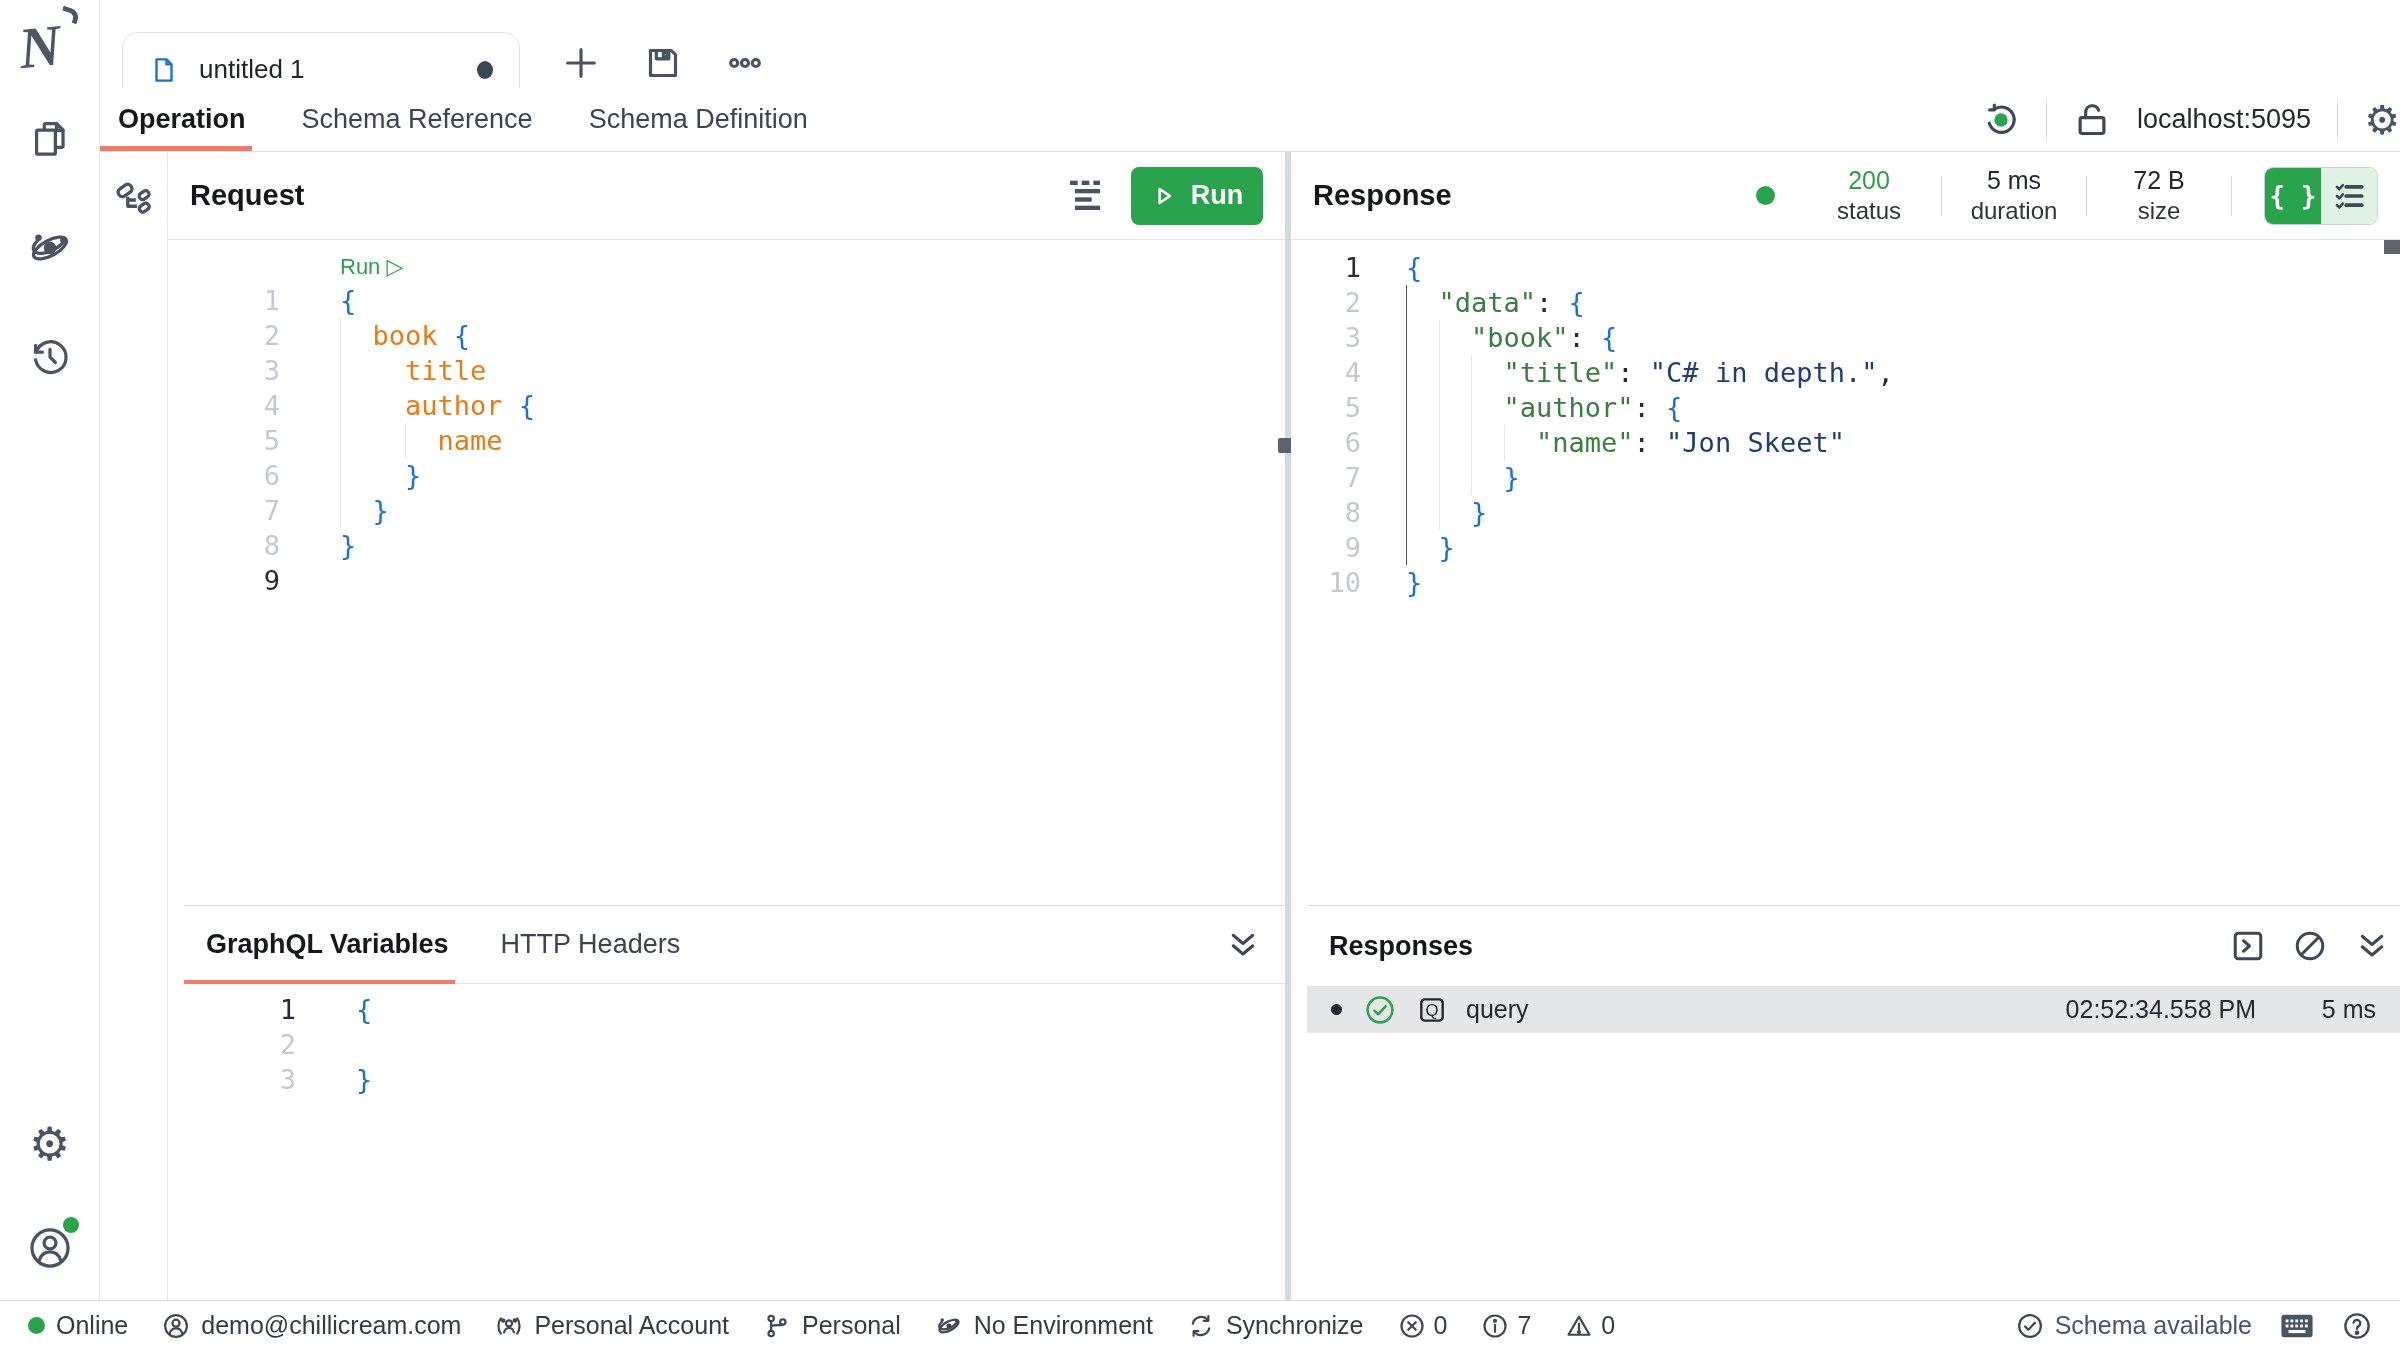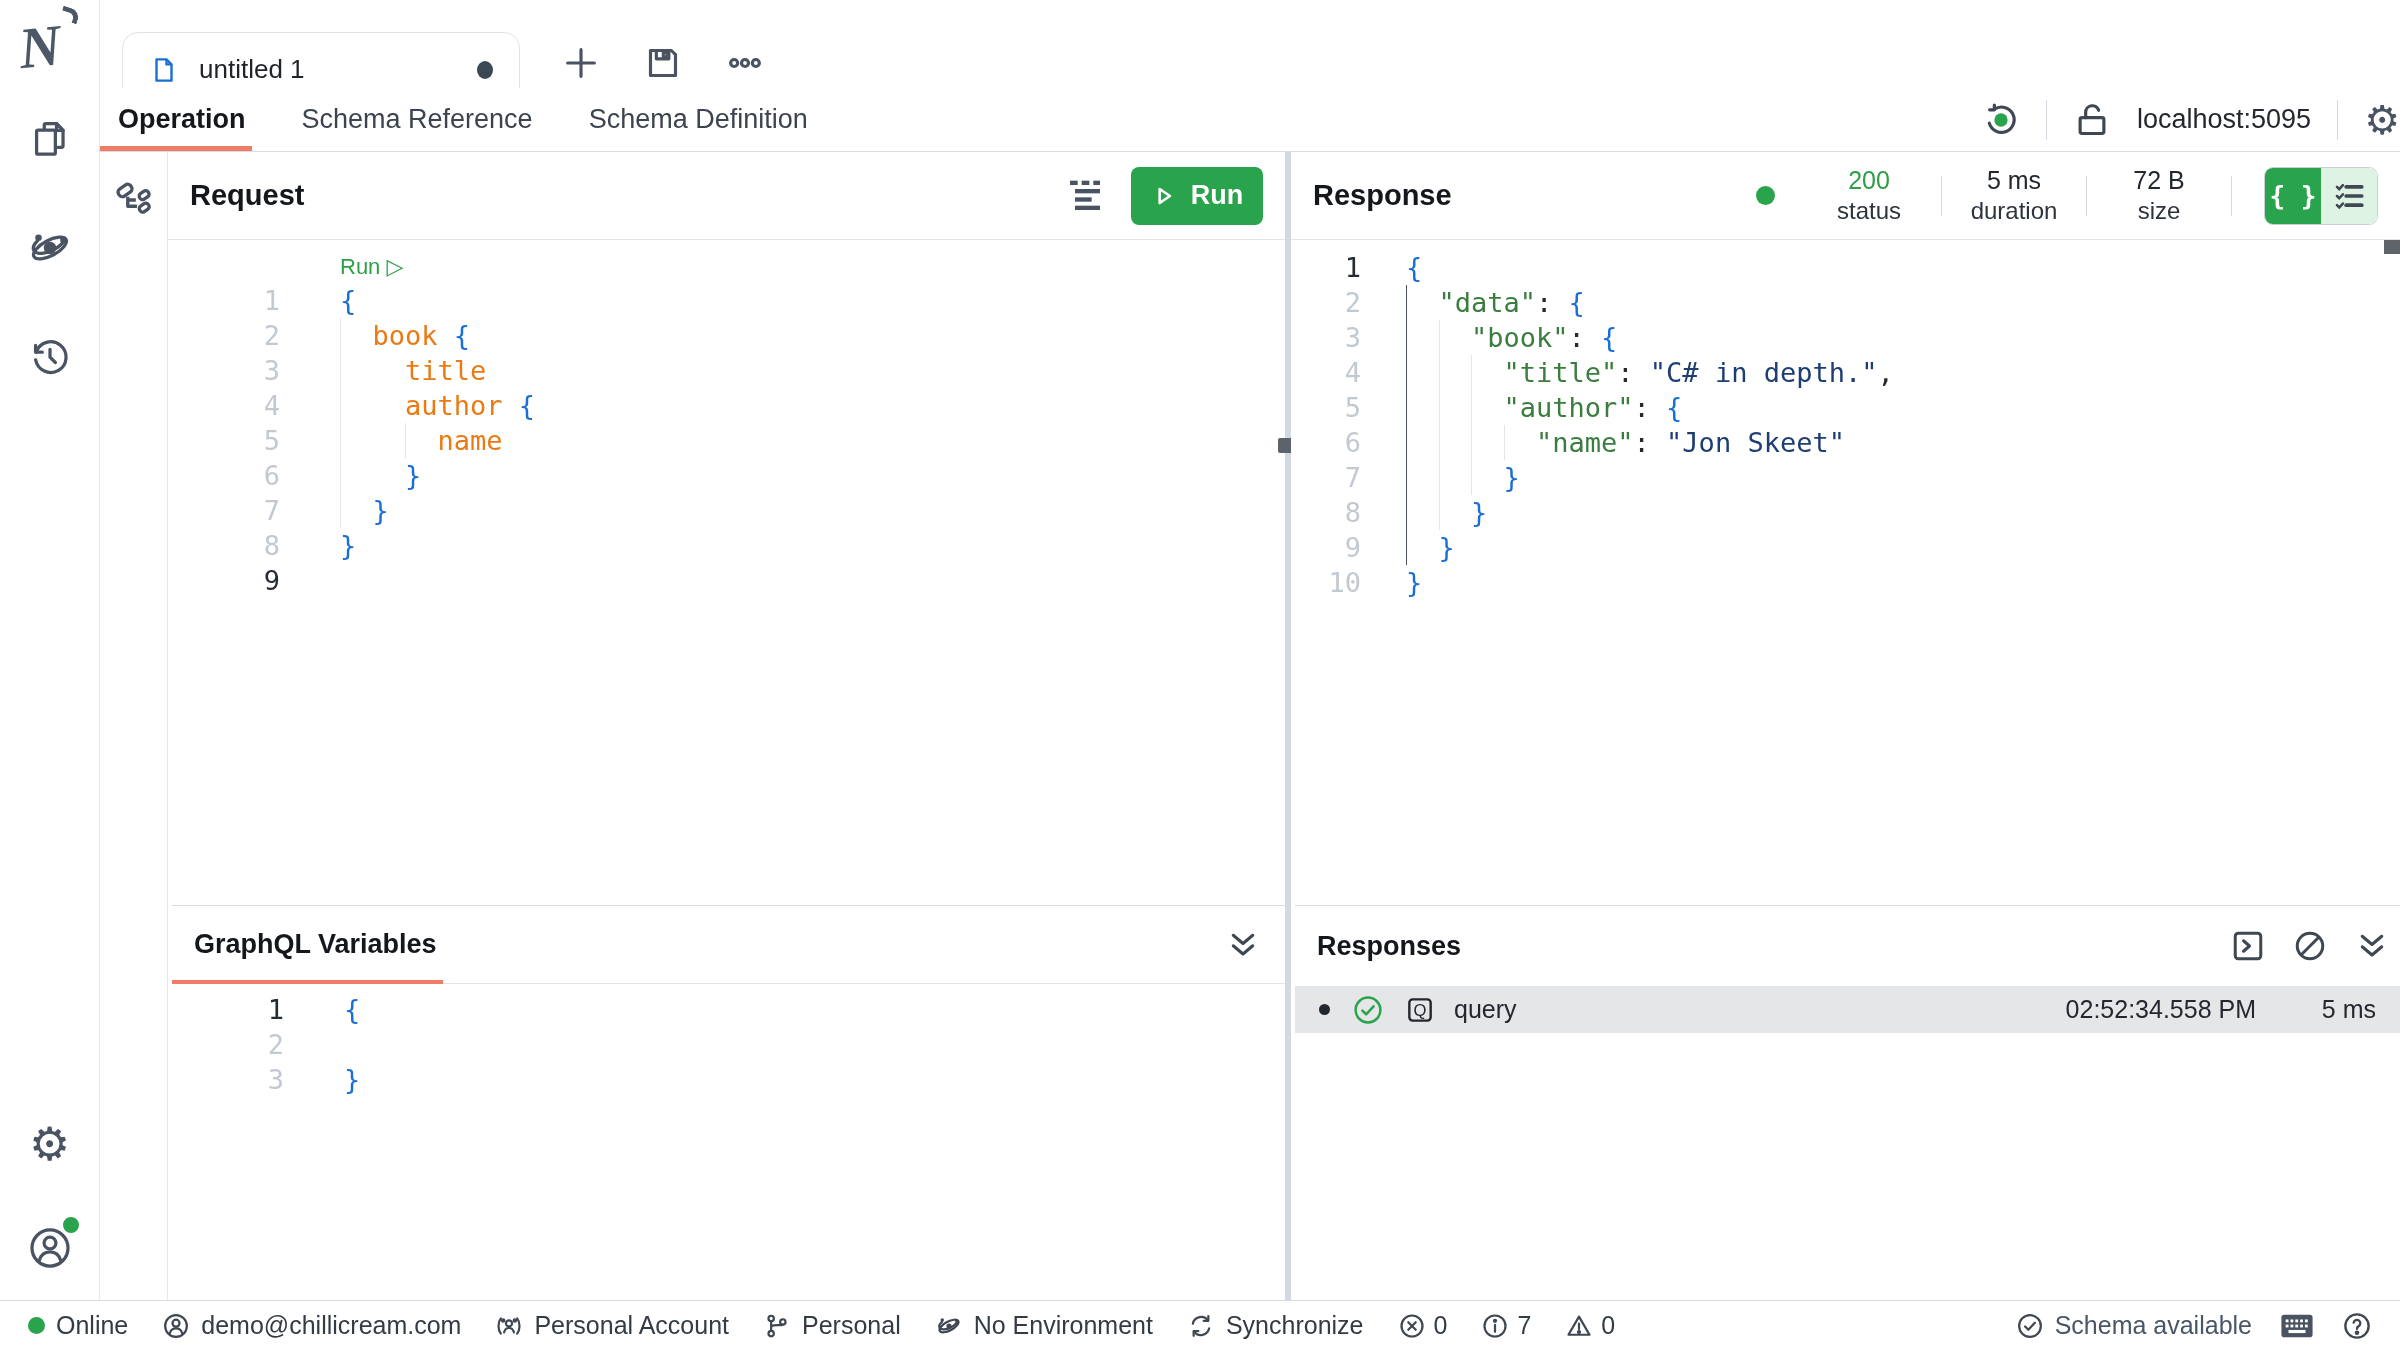--- a/index.html
+++ b/index.html
@@ -86,21 +86,21 @@
   .editor.resp .code { margin-left:45px; }
   .guide { position:absolute; top:0; bottom:0; border-left:1px solid #e3e7ec; }
   .guide.dark { border-color:#4a5161; }
   .tk-t { color:#24292e; } .tk-f { color:#ea7a15; } .tk-p { color:#1a6fd4; }
   .tk-k { color:#3a7d3e; } .tk-s { color:#1d3d74; }
   .lens-line { height:33px;text-align:center; }
   .run-link { margin-left:60px; font:22px/33px "Liberation Sans",sans-serif; color:#2da04a; cursor:pointer; }
   .scroll-thumb { position:absolute; right:0; top:0; width:16px; height:14px; background:#5f646b; }
 
   
-  .bottom-panel { position:absolute; left:4px; right:0; bottom:0; height:395px; border-top:1px solid #dadde2; background:#fff; }
+  .bottom-panel { position:absolute; left:16px; right:0; bottom:0; height:395px; border-top:1px solid #dadde2; background:#fff; }
   .subtab-row { height:78px; border-bottom:1px solid #e1e5ea; display:flex; align-items:stretch; }
   .subtab { padding:0 26px; display:flex; align-items:center; font-size:27px; color:#3c4450; cursor:pointer; position:relative; }
   .subtab:first-child { padding-left:22px; }
   .subtab.active { color:#14181d; font-weight:700; }
   .subtab.active::after { content:""; position:absolute; left:0; right:20px; bottom:-2px; height:5px; background:#ef7d66; }
   .subtab-right { margin-left:auto; display:flex; align-items:center; gap:24px; padding-right:24px; }
   .subtab-right svg, .resp-list-icons svg { width:36px; height:36px; stroke:#3f4752; fill:none; stroke-width:2; stroke-linecap:round; stroke-linejoin:round; cursor:pointer; }
 
   
   .resp-list-icons { margin-left:auto; display:flex; align-items:center; gap:26px; padding-right:10px; }
@@ -271,20 +271,21 @@
               <div class="code-line"><span class="ln">5</span><span class="code"><span class="guide" style="left: 0ch;"></span><span class="guide" style="left: 4ch;"></span><span class="tk-t">      </span><span class="tk-f">name</span></span></div>
               <div class="code-line"><span class="ln">6</span><span class="code"><span class="guide" style="left: 0ch;"></span><span class="tk-t">    </span><span class="tk-p">}</span></span></div>
               <div class="code-line"><span class="ln">7</span><span class="code"><span class="guide" style="left: 0ch;"></span><span class="tk-t">  </span><span class="tk-p">}</span></span></div>
               <div class="code-line"><span class="ln">8</span><span class="code"><span class="tk-p">}</span></span></div>
               <div class="code-line"><span class="ln active">9</span><span class="code"></span></div>
             </div>
         </div>
         <div class="bottom-panel">
           <div class="subtab-row">
             <div class="subtab active">GraphQL Variables</div>
+            <div class="subtab">HTTP Headers</div>
             <div class="subtab-right">
               <svg viewBox="0 0 24 24">
                   <path d="M5.5 5.5 L12 11 L18.5 5.5"></path>
                   <path d="M5.5 12.5 L12 18 L18.5 12.5"></path>
                 </svg>
             </div>
           </div>
           <div class="editor" style="top:78px; bottom:0;">
             <div style="height:8px"></div>
             <div id="variables-lines">

